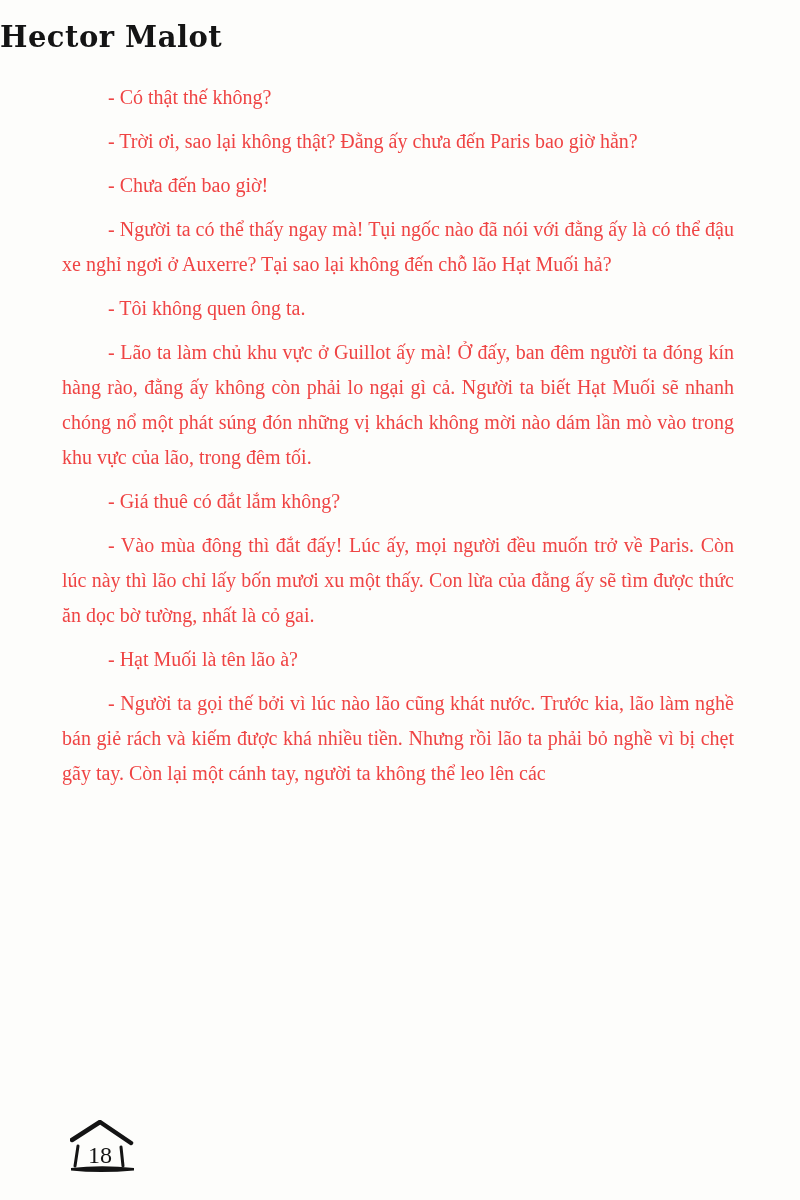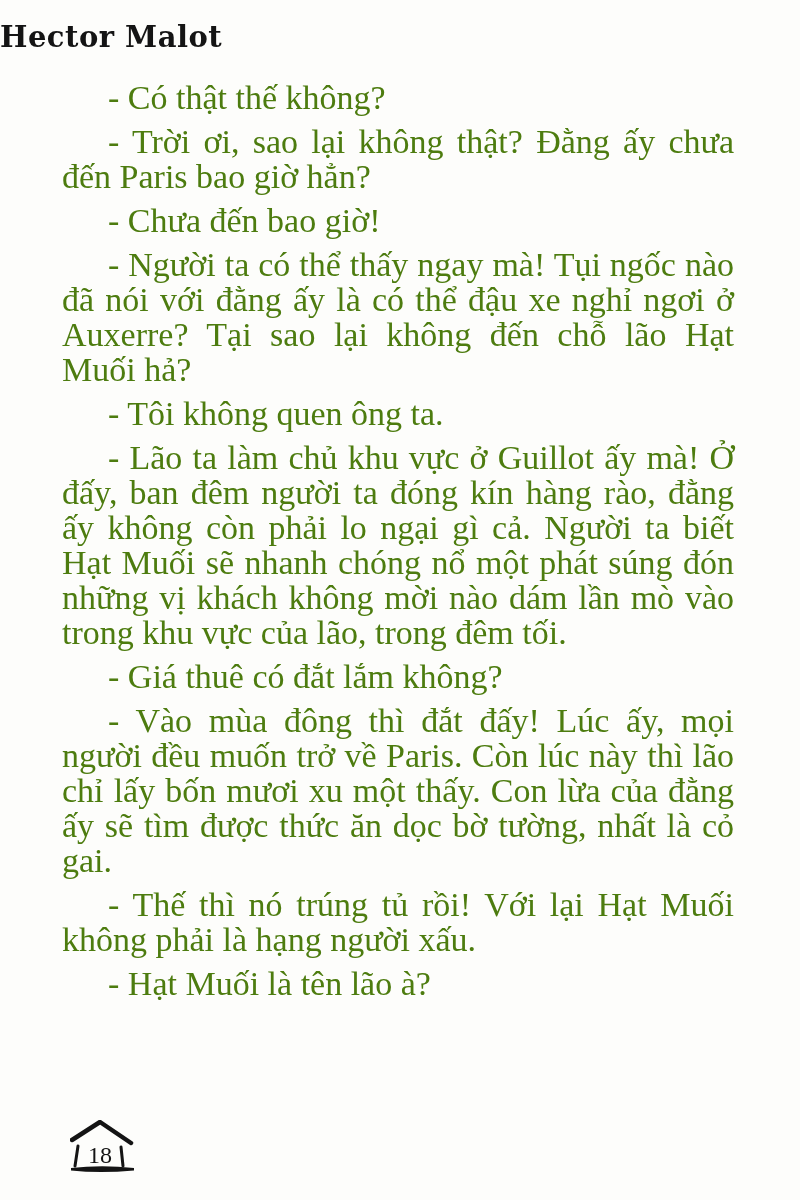--- a/index.html
+++ b/index.html
@@ -21,24 +21,24 @@
     font-weight: bold;
     font-size: 29px;
     letter-spacing: 0.5px;
     color: #141414;
   }
   .body-text {
     position: absolute;
     top: 80px;
     left: 62px;
     width: 672px;
-    font-size: 34px;
+    font-size: 20px;
     line-height: 35px;
     text-align: justify;
-    color: #4d7c0f;
+    color: #ef4444;
   }
   .body-text p {
     margin: 0 0 9px 0;
     text-indent: 46px;
   }
   .page-footer {
     position: absolute;
     left: 70px;
     top: 1120px;
     width: 66px;
@@ -66,22 +66,22 @@
 
   <main class="body-text">
       <p>- Có thật thế không?</p>
       <p>- Trời ơi, sao lại không thật? Đằng ấy chưa đến Paris bao giờ hẳn?</p>
       <p>- Chưa đến bao giờ!</p>
       <p>- Người ta có thể thấy ngay mà! Tụi ngốc nào đã nói với đằng ấy là có thể đậu xe nghỉ ngơi ở Auxerre? Tại sao lại không đến chỗ lão Hạt Muối hả?</p>
       <p>- Tôi không quen ông ta.</p>
       <p>- Lão ta làm chủ khu vực ở Guillot ấy mà! Ở đấy, ban đêm người ta đóng kín hàng rào, đằng ấy không còn phải lo ngại gì cả. Người ta biết Hạt Muối sẽ nhanh chóng nổ một phát súng đón những vị khách không mời nào dám lần mò vào trong khu vực của lão, trong đêm tối.</p>
       <p>- Giá thuê có đắt lắm không?</p>
       <p>- Vào mùa đông thì đắt đấy! Lúc ấy, mọi người đều muốn trở về Paris. Còn lúc này thì lão chỉ lấy bốn mươi xu một thấy. Con lừa của đằng ấy sẽ tìm được thức ăn dọc bờ tường, nhất là cỏ gai.</p>
-      <p>- Thế thì nó trúng tủ rồi! Với lại Hạt Muối không phải là hạng người xấu.</p>
       <p>- Hạt Muối là tên lão à?</p>
+      <p>- Người ta gọi thế bởi vì lúc nào lão cũng khát nước. Trước kia, lão làm nghề bán giẻ rách và kiếm được khá nhiều tiền. Nhưng rồi lão ta phải bỏ nghề vì bị chẹt gãy tay. Còn lại một cánh tay, người ta không thể leo lên các</p>
     </main>
 
   <footer class="page-footer">
     <svg class="house-svg" width="66" height="56" viewBox="0 0 66 56" aria-hidden="true">
       <path class="house-stroke" d="M2 20 L30 2 L61 23" stroke-width="4.5"></path>
       <path class="house-stroke" d="M8 26 L5 46" stroke-width="3"></path>
       <path class="house-stroke" d="M51 27 L53 46" stroke-width="3"></path>
       <path d="M1 48 Q 32 44.5 64 48 L 64 50.5 Q 30 53.5 1 50.5 Z" fill="#141414"></path>
       <text class="house-number" x="30" y="43" text-anchor="middle">18</text>
     </svg>

